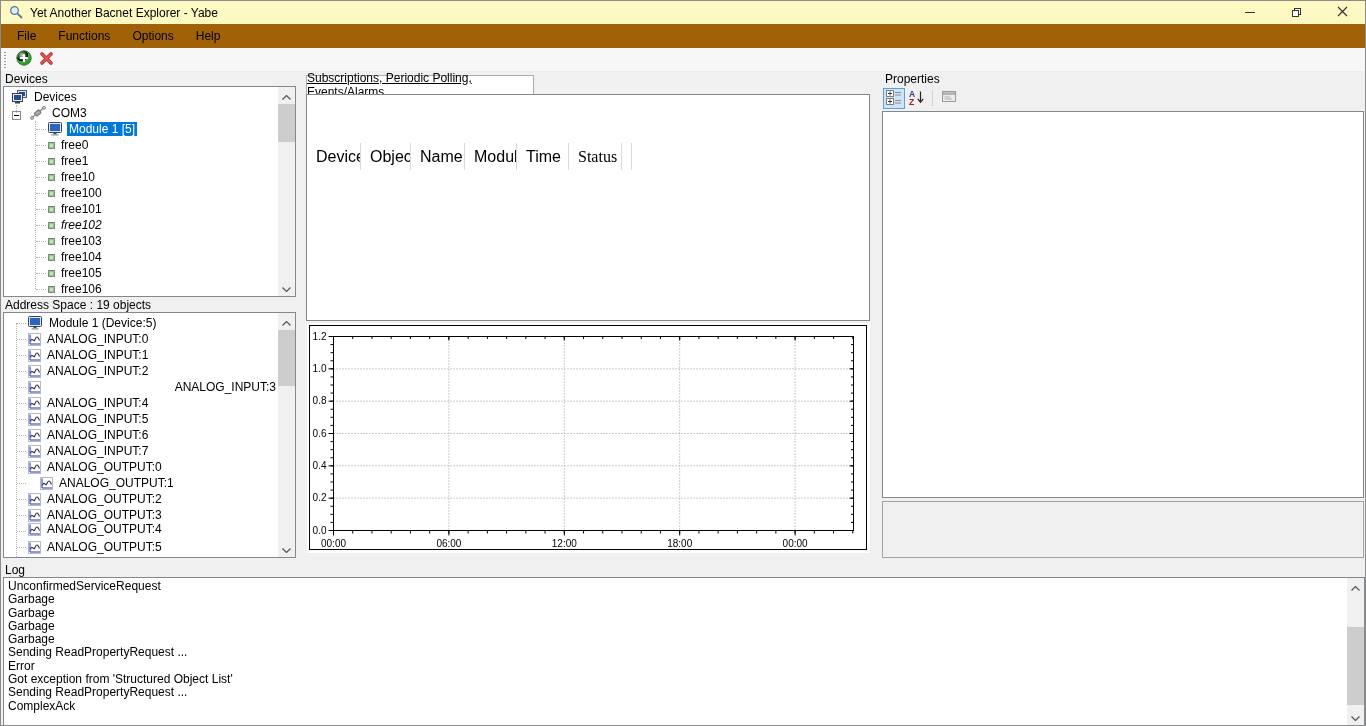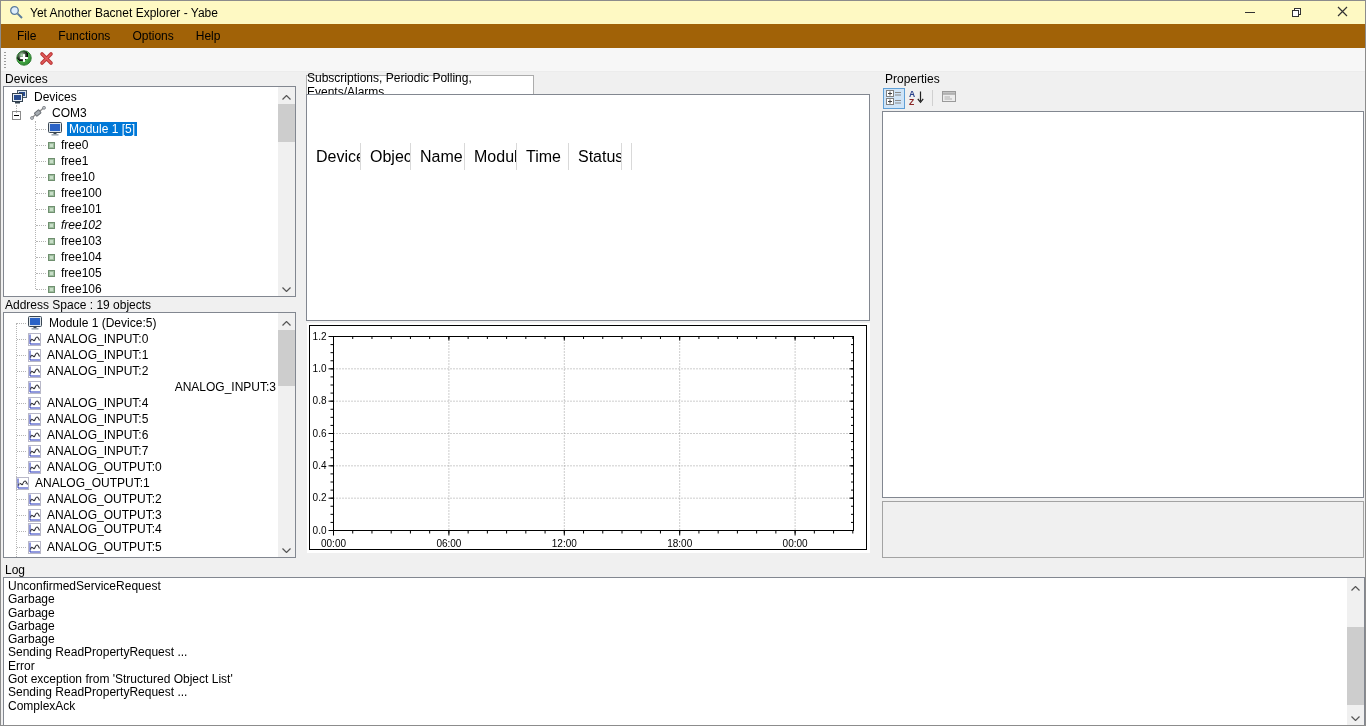--- a/index.html
+++ b/index.html
@@ -385,21 +385,21 @@
         <div class="tree-row" style="top: 146px; padding-left: 24px; right: 0px;">
           <span class="ticon">
             <svg width="13" height="13" viewBox="0 0 13 13">
               <rect x="0.5" y="0.5" width="12" height="12" fill="#fff" stroke="#b8b8c8"></rect>
               <path d="M2 1.5 L2 11 L12 11" stroke="#2233bb" fill="none"></path>
               <path d="M2.5 8.5 C4 2.5, 5.5 10.5, 7 6.5 S10 3.5, 11.5 7.5" stroke="#303038" fill="none" stroke-width="1.1"></path>
             </svg>
           </span>
           <span class="tlabel">ANALOG_OUTPUT:0</span>
         </div>
-        <div class="tree-row" style="top: 162px; padding-left: 12px; right: 0px;">
+        <div class="tree-row" style="top: 162px; padding-left: 36px; right: 0px;">
           <span class="ticon">
             <svg width="13" height="13" viewBox="0 0 13 13">
               <rect x="0.5" y="0.5" width="12" height="12" fill="#fff" stroke="#b8b8c8"></rect>
               <path d="M2 1.5 L2 11 L12 11" stroke="#2233bb" fill="none"></path>
               <path d="M2.5 8.5 C4 2.5, 5.5 10.5, 7 6.5 S10 3.5, 11.5 7.5" stroke="#303038" fill="none" stroke-width="1.1"></path>
             </svg>
           </span>
           <span class="tlabel">ANALOG_OUTPUT:1</span>
         </div>
         <div class="tree-row" style="top: 178px; padding-left: 24px; right: 0px;">
@@ -477,31 +477,31 @@
         </div>
       <div class="thumb" style="top:17px; height:56px;"></div>
       <div class="sbd">
           <span><svg width="9" height="5" viewBox="0 0 9 5">
               <path d="M0.5 0.5 L4.5 4.5 L8.5 0.5" fill="none" stroke="#555" stroke-width="1.2"></path>
             </svg></span>
         </div>
     </div>
   </div>
 
-  <div class="tab" style="left:305px; top:74px; width:228px; height:19px;">
+  <div class="tab" style="left:305px; top:74px; width:228px; height:19px;text-decoration:underline;">
     <span>Subscriptions, Periodic Polling, Events/Alarms</span>
   </div>
   <div class="listview" style="left:305px; top:93px; width:564px; height:227px;">
     <div class="lv-header" id="lvHeader">
         <div class="lv-col" style="width: 54px;">Device</div>
         <div class="lv-col" style="width: 50px;">ObjectId</div>
         <div class="lv-col" style="width: 54px;">Name</div>
         <div class="lv-col" style="width: 52px;">Module</div>
         <div class="lv-col" style="width: 52px;">Time</div>
-        <div class="lv-col" style="width: 53px;">Status</div>
+        <div class="lv-col" style="width: 53px; font-family: Liberation Serif, serif;">Status</div>
         <div class="lv-col" style="width: 4px;"></div>
       </div>
   </div>
 
   <div class="abs" id="chartBox" style="left:306px; top:322px; width:563px; height:230px;"><svg width="563" height="230">
         <rect x="0" y="0" width="563" height="230" fill="#fff"></rect>
         <rect x="2.5" y="2.5" width="557" height="224" fill="none" stroke="#000"></rect>
         <line x1="26.5" y1="175.16666666666666" x2="546.5" y2="175.16666666666666" stroke="#9a9a9a" stroke-dasharray="1 2" stroke-width="1"></line>
         <line x1="26.5" y1="142.83333333333331" x2="546.5" y2="142.83333333333331" stroke="#9a9a9a" stroke-dasharray="1 2" stroke-width="1"></line>
         <line x1="26.5" y1="110.5" x2="546.5" y2="110.5" stroke="#9a9a9a" stroke-dasharray="1 2" stroke-width="1"></line>

